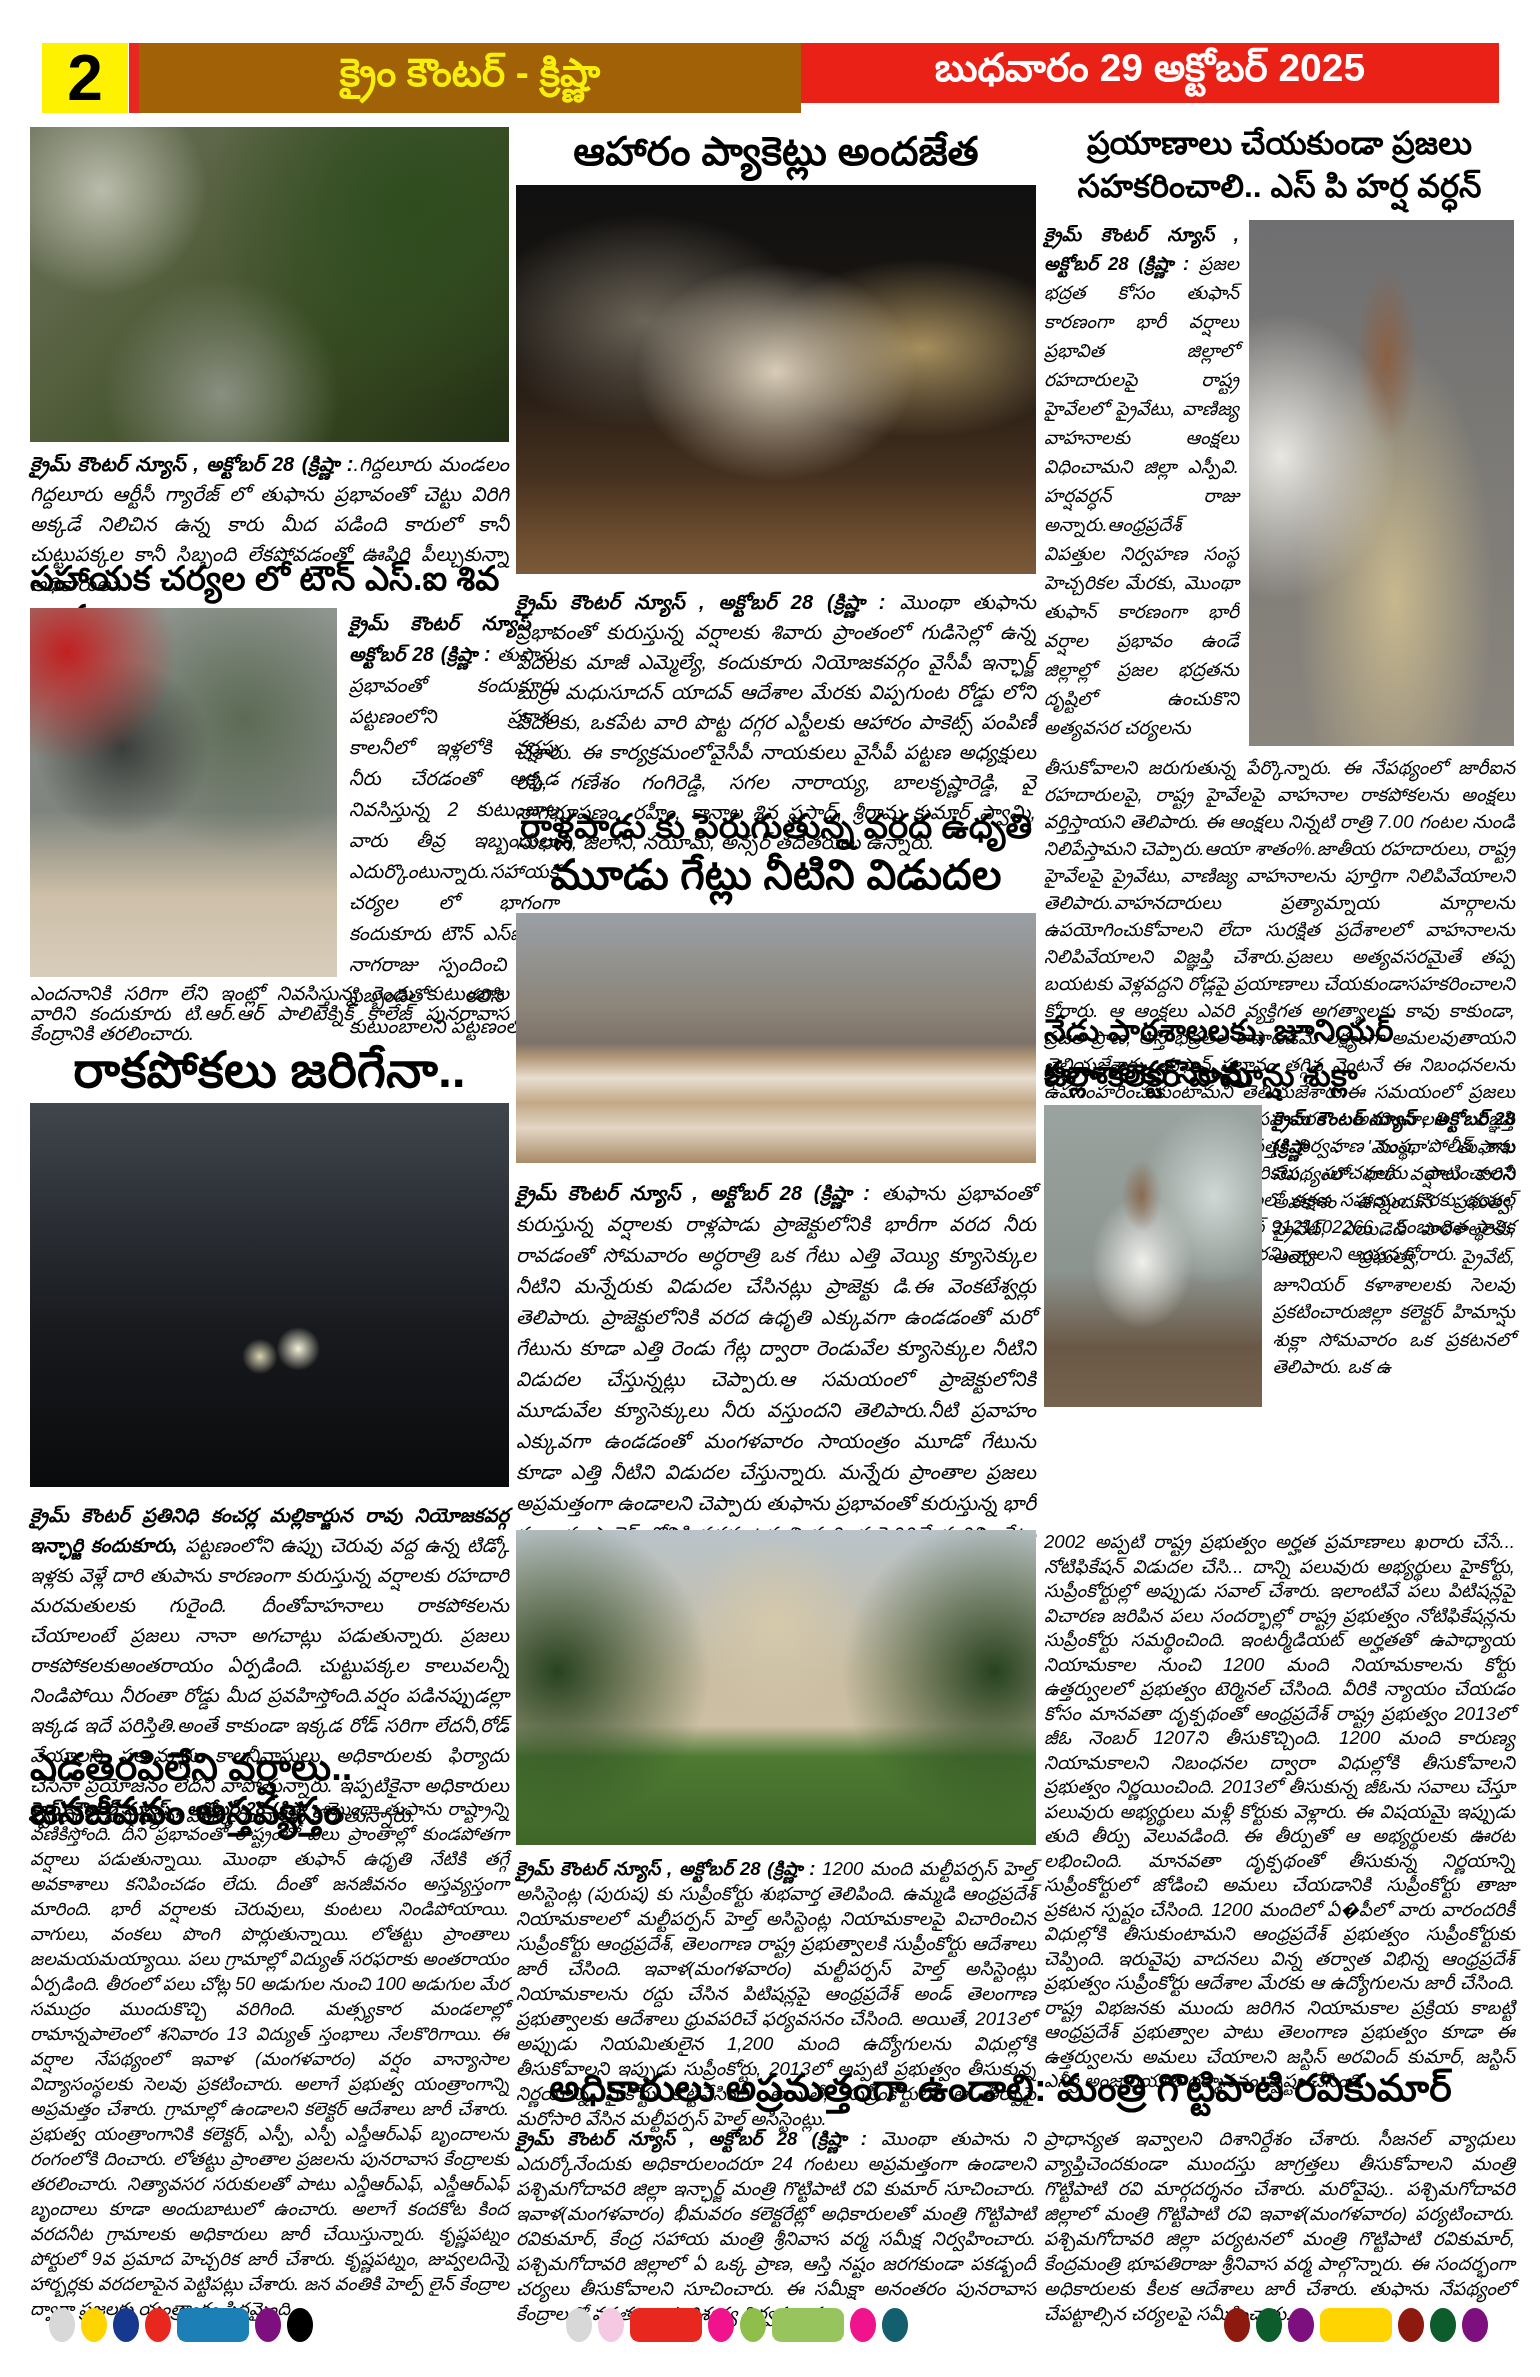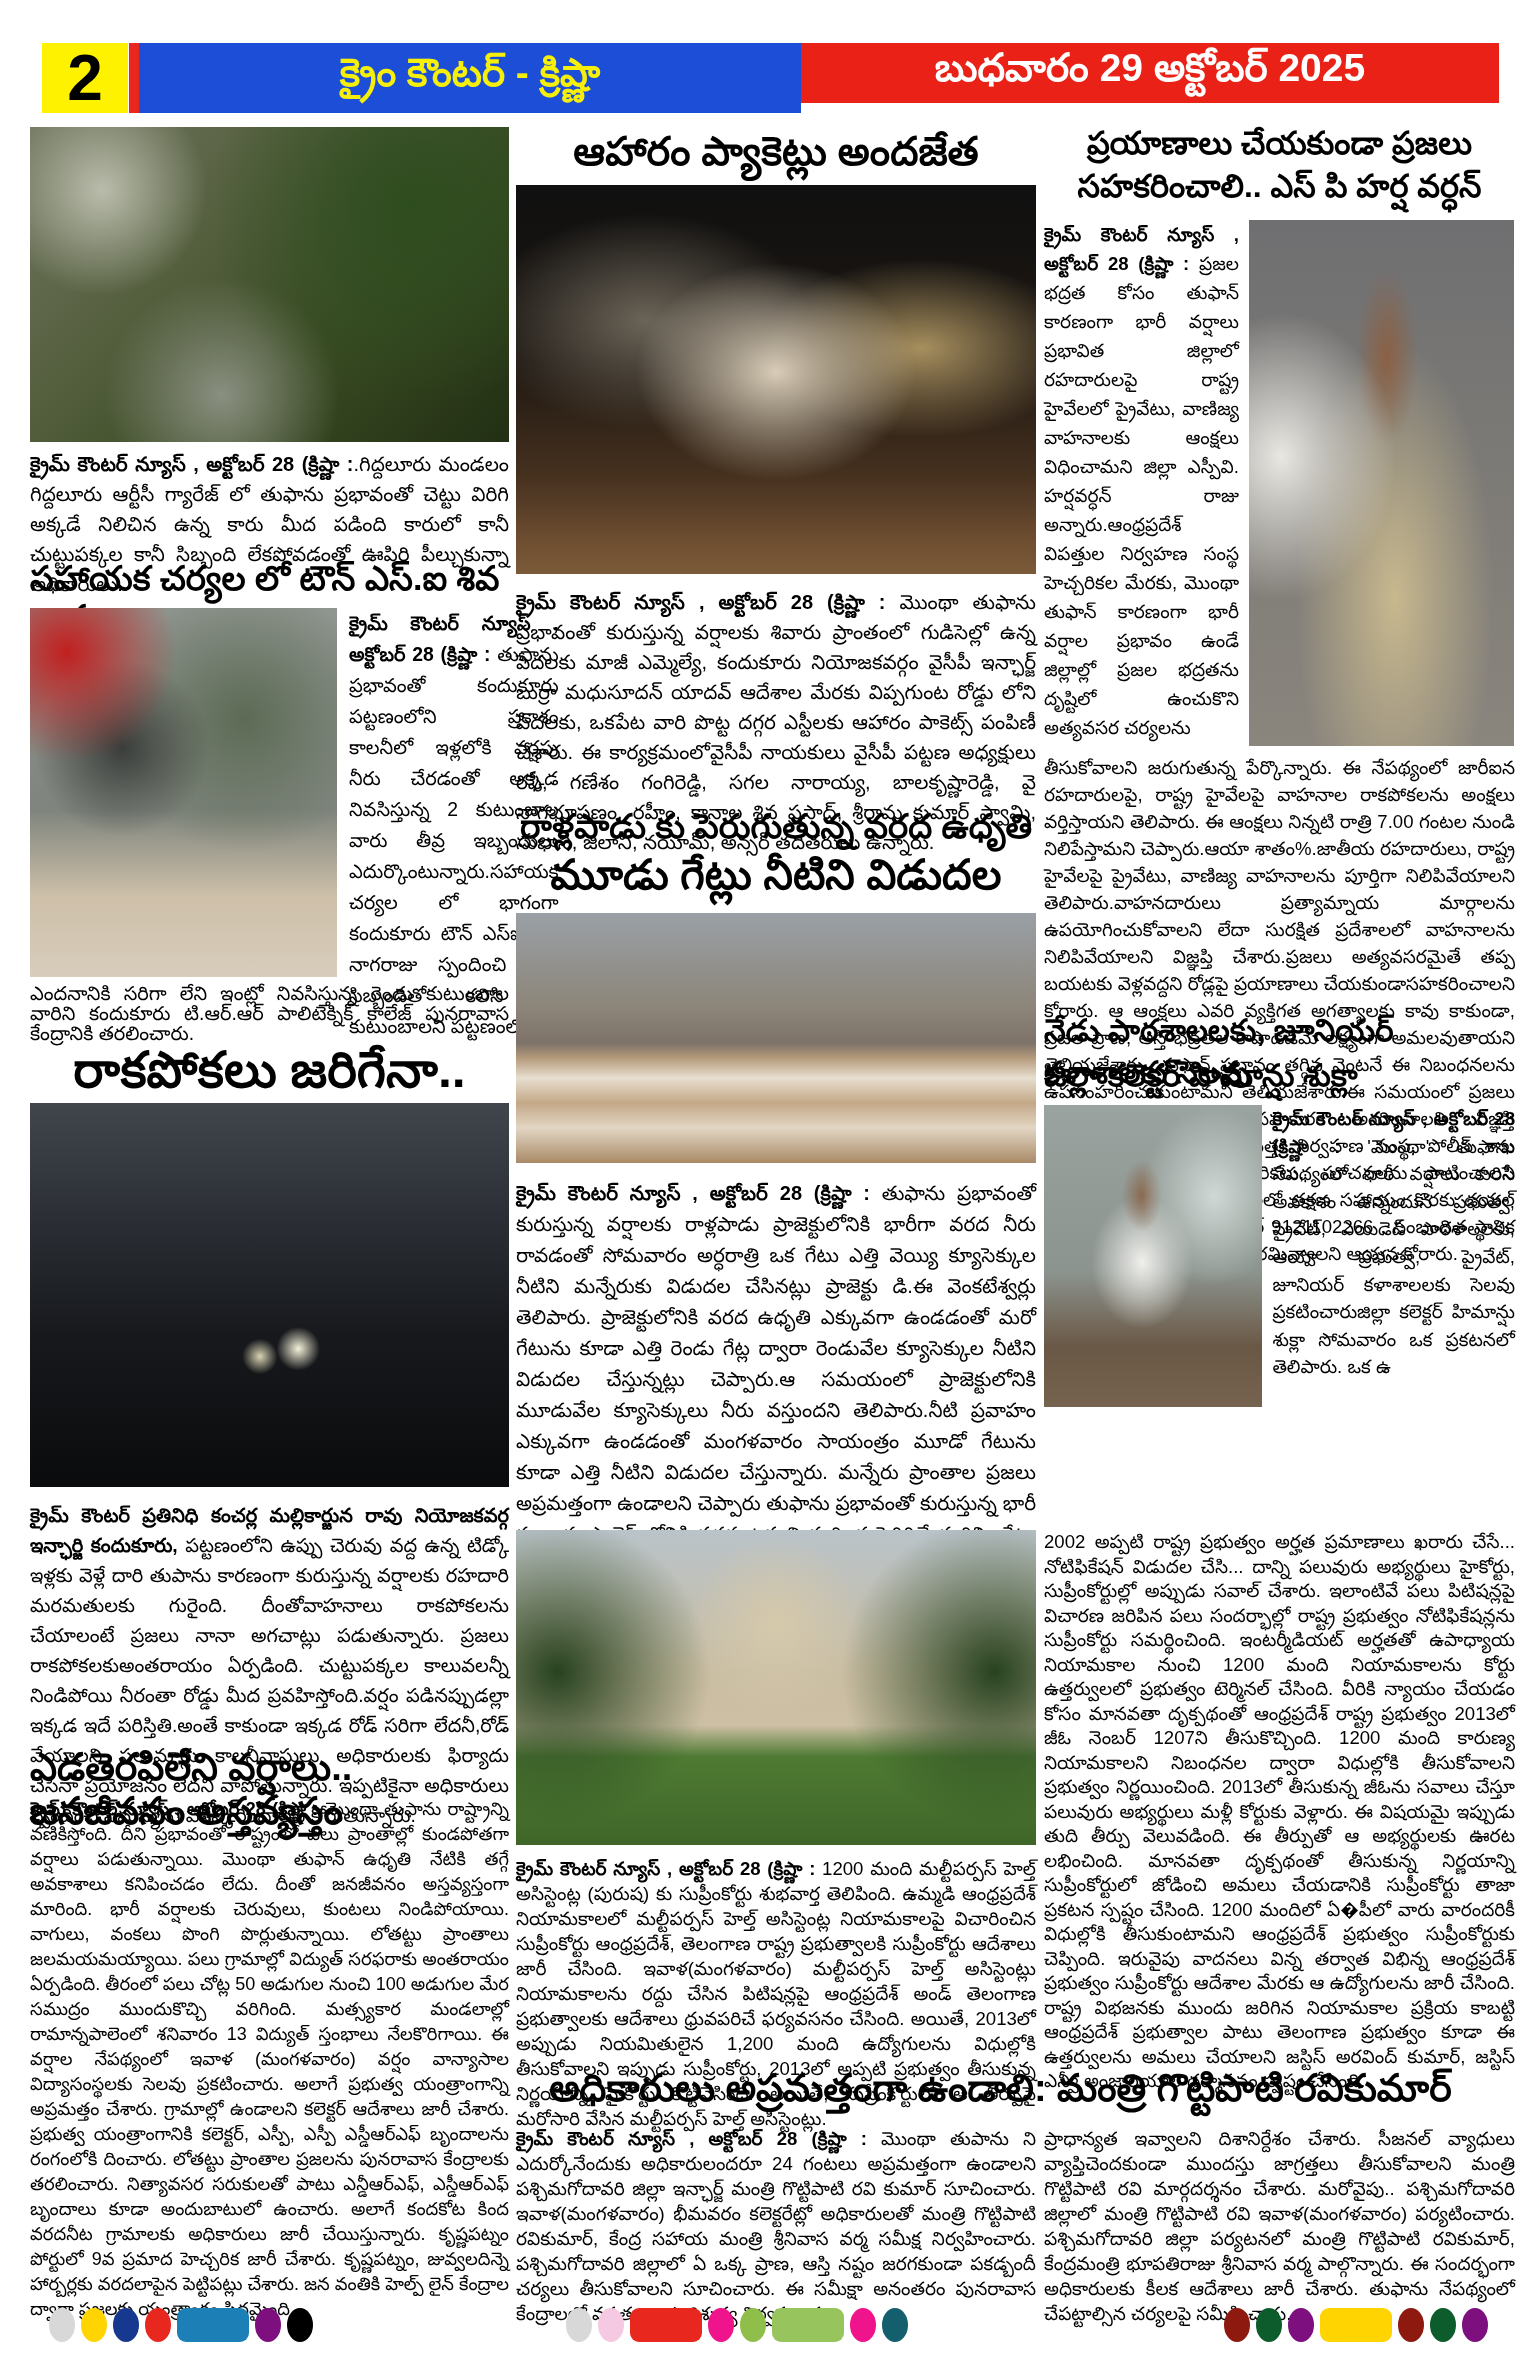--- a/index.html
+++ b/index.html
@@ -2,24 +2,24 @@
 <html style="font-size:12px"><head>
 <meta charset="utf-8">
 <style>
   html,body{margin:0;padding:0;background:#ffffff;}
   .page{position:relative;width:1541px;height:2377px;background:#ffffff;overflow:hidden;
         font-family:"Liberation Sans", sans-serif;color:#000;}
   .abs{position:absolute;}
   
   .pagenum{background:#fff200;color:#000;font-weight:bold;font-size:64px;display:flex;align-items:center;justify-content:center;}
   .redstripe{background:#e8281e;}
-  .bar-blue{background:#1d4ed8;color:#f6ef0c;font-weight:bold;font-size:39px;display:flex;align-items:center;justify-content:center;}
+  .bar-blue{background:#a16207;color:#f6ef0c;font-weight:bold;font-size:39px;display:flex;align-items:center;justify-content:center;}
   .bar-red{background:#ea2116;color:#ffffff;font-weight:bold;font-size:39px;display:flex;align-items:center;justify-content:center;}
   
-  .body{margin:0;text-align:justify;font-size:20px;line-height:30px;}
+  .body{margin:0;text-align:justify;font-size:20px;line-height:30px;font-style:italic;}
   .byline{font-weight:bold;}
   .hl{font-weight:bold;color:#000;margin:0;line-height:1.15;}
   .center{text-align:center;}
   .flexrow{display:flex;}
   
   .photo{background:#888;}
   .ph-tree{background:
      radial-gradient(circle at 15% 20%, #b9bcab 0%, rgba(185,188,171,0) 22%),
      radial-gradient(circle at 80% 25%, #2e4d1f 0%, rgba(46,77,31,0) 45%),
      radial-gradient(circle at 40% 85%, #8a8f80 0%, rgba(138,143,128,0) 30%),

